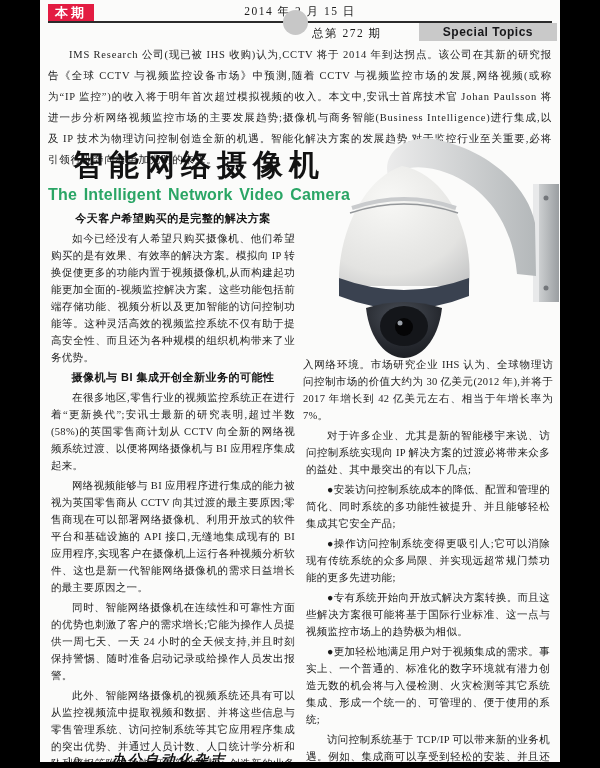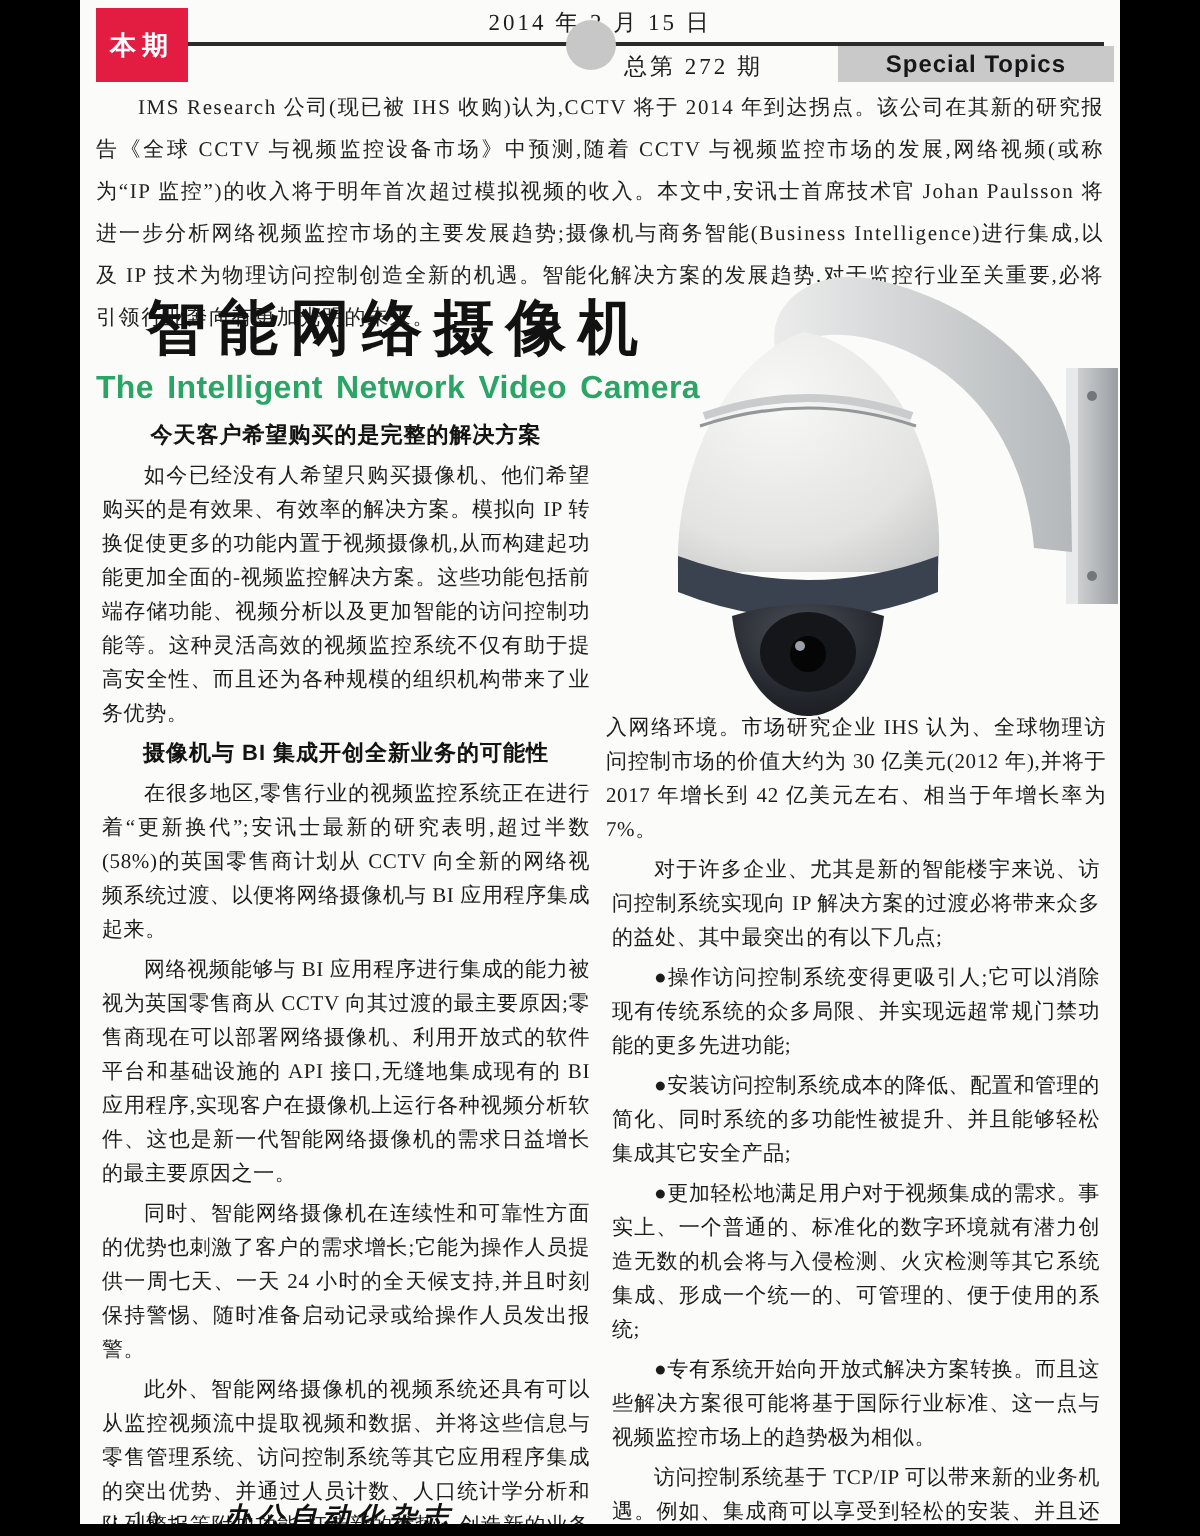--- a/index.html
+++ b/index.html
@@ -9,21 +9,21 @@
   }
   .page{
     position:absolute;left:40px;top:0;width:520px;height:762px;
     background:#fbfbfa;overflow:hidden;
   }
   
   .issue-badge{
     position:absolute;left:8px;top:4px;z-index:3;
     background:#e31c42;color:#fff;
     font-family:"Liberation Sans",sans-serif;font-weight:bold;
-    font-size:13px;line-height:17px;padding:10px 7px;letter-spacing:3px;
+    font-size:13px;line-height:17px;padding:0 7px;letter-spacing:3px;
   }
   .header-rule{position:absolute;left:8px;top:21px;width:504px;height:2px;background:#2b2b2b;z-index:1;}
   .header-date{
     position:absolute;left:140px;top:4px;width:240px;text-align:center;
     font-size:11.5px;letter-spacing:1.5px;color:#1d1d1d;z-index:2;
   }
   .header-circle{
     position:absolute;left:243px;top:10px;width:25px;height:25px;border-radius:50%;
     background:#c7c7c7;z-index:2;
   }
@@ -140,24 +140,24 @@
       <h3 class="blk-heading">摄像机与 BI 集成开创全新业务的可能性</h3>
       <p class="blk-para">在很多地区,零售行业的视频监控系统正在进行着“更新换代”;安讯士最新的研究表明,超过半数(58%)的英国零售商计划从 CCTV 向全新的网络视频系统过渡、以便将网络摄像机与 BI 应用程序集成起来。</p>
       <p class="blk-para">网络视频能够与 BI 应用程序进行集成的能力被视为英国零售商从 CCTV 向其过渡的最主要原因;零售商现在可以部署网络摄像机、利用开放式的软件平台和基础设施的 API 接口,无缝地集成现有的 BI 应用程序,实现客户在摄像机上运行各种视频分析软件、这也是新一代智能网络摄像机的需求日益增长的最主要原因之一。</p>
       <p class="blk-para">同时、智能网络摄像机在连续性和可靠性方面的优势也刺激了客户的需求增长;它能为操作人员提供一周七天、一天 24 小时的全天候支持,并且时刻保持警惕、随时准备启动记录或给操作人员发出报警。</p>
       <p class="blk-para">此外、智能网络摄像机的视频系统还具有可以从监控视频流中提取视频和数据、并将这些信息与零售管理系统、访问控制系统等其它应用程序集成的突出优势、并通过人员计数、人口统计学分析和队列警报等附加功能,打造新的优势、创造新的业务可能性。</p>
       <p class="blk-para">IP 技术在监控市场的崛起还催生出了一个日益普遍的发展趋势;另外一种安全技术——物理访问控制、开始被引</p>
     </div>
   <div class="col col-right">
       <p class="blk-cont">入网络环境。市场研究企业 IHS 认为、全球物理访问控制市场的价值大约为 30 亿美元(2012 年),并将于 2017 年增长到 42 亿美元左右、相当于年增长率为 7%。</p>
       <p class="blk-para">对于许多企业、尤其是新的智能楼宇来说、访问控制系统实现向 IP 解决方案的过渡必将带来众多的益处、其中最突出的有以下几点;</p>
+      <p class="blk-bullet">●安装访问控制系统成本的降低、配置和管理的简化、同时系统的多功能性被提升、并且能够轻松集成其它安全产品;</p>
       <p class="blk-bullet">●操作访问控制系统变得更吸引人;它可以消除现有传统系统的众多局限、并实现远超常规门禁功能的更多先进功能;</p>
-      <p class="blk-bullet">●安装访问控制系统成本的降低、配置和管理的简化、同时系统的多功能性被提升、并且能够轻松集成其它安全产品;</p>
+      <p class="blk-bullet">●专有系统开始向开放式解决方案转换。而且这些解决方案很可能将基于国际行业标准、这一点与视频监控市场上的趋势极为相似。</p>
       <p class="blk-bullet">●更加轻松地满足用户对于视频集成的需求。事实上、一个普通的、标准化的数字环境就有潜力创造无数的机会将与入侵检测、火灾检测等其它系统集成、形成一个统一的、可管理的、便于使用的系统;</p>
-      <p class="blk-bullet">●专有系统开始向开放式解决方案转换。而且这些解决方案很可能将基于国际行业标准、这一点与视频监控市场上的趋势极为相似。</p>
       <p class="blk-para">访问控制系统基于 TCP/IP 可以带来新的业务机遇。例如、集成商可以享受到轻松的安装、并且还可以将访问控</p>
       <p class="blk-note">(下转第 25 页)</p>
     </div>
 
   <div class="footer">
     <span class="pg">· 10 ·</span>
     <span class="mag">办公自动化杂志</span>
   </div>
 
 </div>

